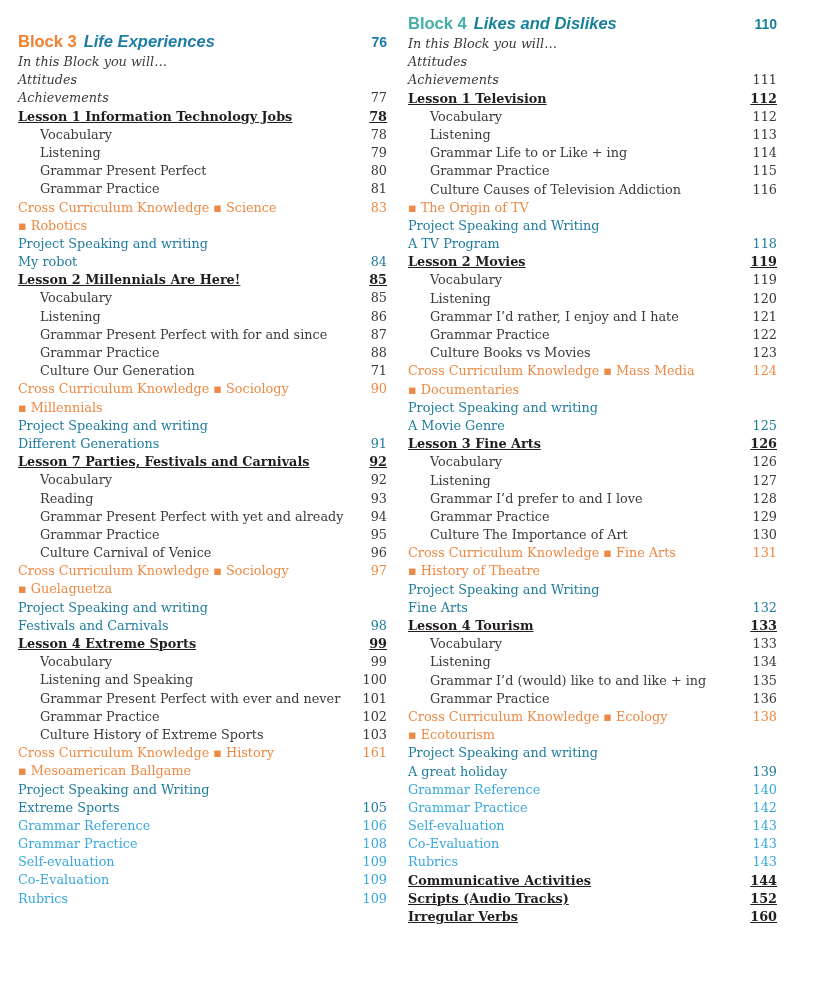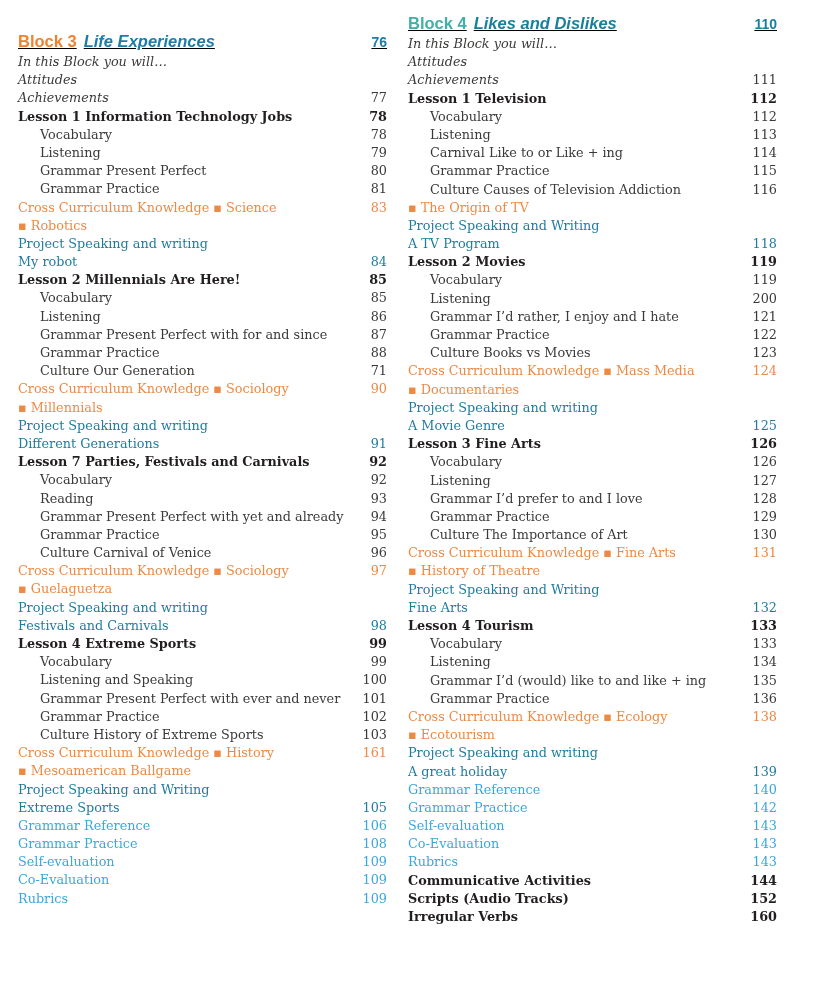--- a/index.html
+++ b/index.html
@@ -18,40 +18,39 @@
   .block-heading {
     display: flex;
     align-items: baseline;
     height: 21px;
     line-height: 21px;
     font-family: "Liberation Sans", sans-serif;
     font-weight: bold;
     font-size: 16.5px;
     margin-bottom: 1px;
     white-space: nowrap;
-    text-decoration: underline;
   }
   .block-title { font-style: italic; margin-left: 7px; }
   .block-spacer { flex: 1 1 auto; }
   .block-page { font-size: 14px; }
 
   .row {
     display: flex;
     justify-content: space-between;
     align-items: baseline;
     height: 18.2px;
     line-height: 18.2px;
     font-size: 12.8px;
     color: var(--body-text, #3b3a39);
   }
   .row .t { white-space: nowrap; }
   .row .p { margin-left: 8px; }
 
   .s-intro .t { font-style: italic; }
-  .s-lesson { font-weight: bold; color: var(--bold-text, #221e1f); }
+  .s-lesson { font-weight: bold; color: var(--bold-text, #221e1f); text-decoration: underline; }
   .s-sub .t { padding-left: 22px; }
   .s-orange { color: var(--orange, #ec8a45); }
   .s-teal { color: var(--teal, #1f7c9e); }
   .s-lightblue { color: var(--lightblue, #3aa8dc); }
 </style>
 </head>
 <body>
 
 <div class="page">
   <div class="col col-0">
@@ -330,21 +329,21 @@
     <span class="t">Vocabulary</span>
     <span class="p">112</span>
   </div>
 
   <div class="row s-sub">
     <span class="t">Listening</span>
     <span class="p">113</span>
   </div>
 
   <div class="row s-sub">
-    <span class="t">Carnival Like to or Like + ing</span>
+    <span class="t">Grammar Life to or Like + ing</span>
     <span class="p">114</span>
   </div>
 
   <div class="row s-sub">
     <span class="t">Grammar Practice</span>
     <span class="p">115</span>
   </div>
 
   <div class="row s-sub">
     <span class="t">Culture Causes of Television Addiction</span>
@@ -372,21 +371,21 @@
     <span class="p">119</span>
   </div>
 
   <div class="row s-sub">
     <span class="t">Vocabulary</span>
     <span class="p">119</span>
   </div>
 
   <div class="row s-sub">
     <span class="t">Listening</span>
-    <span class="p">200</span>
+    <span class="p">120</span>
   </div>
 
   <div class="row s-sub">
     <span class="t">Grammar I’d rather, I enjoy and I hate</span>
     <span class="p">121</span>
   </div>
 
   <div class="row s-sub">
     <span class="t">Grammar Practice</span>
     <span class="p">122</span>

